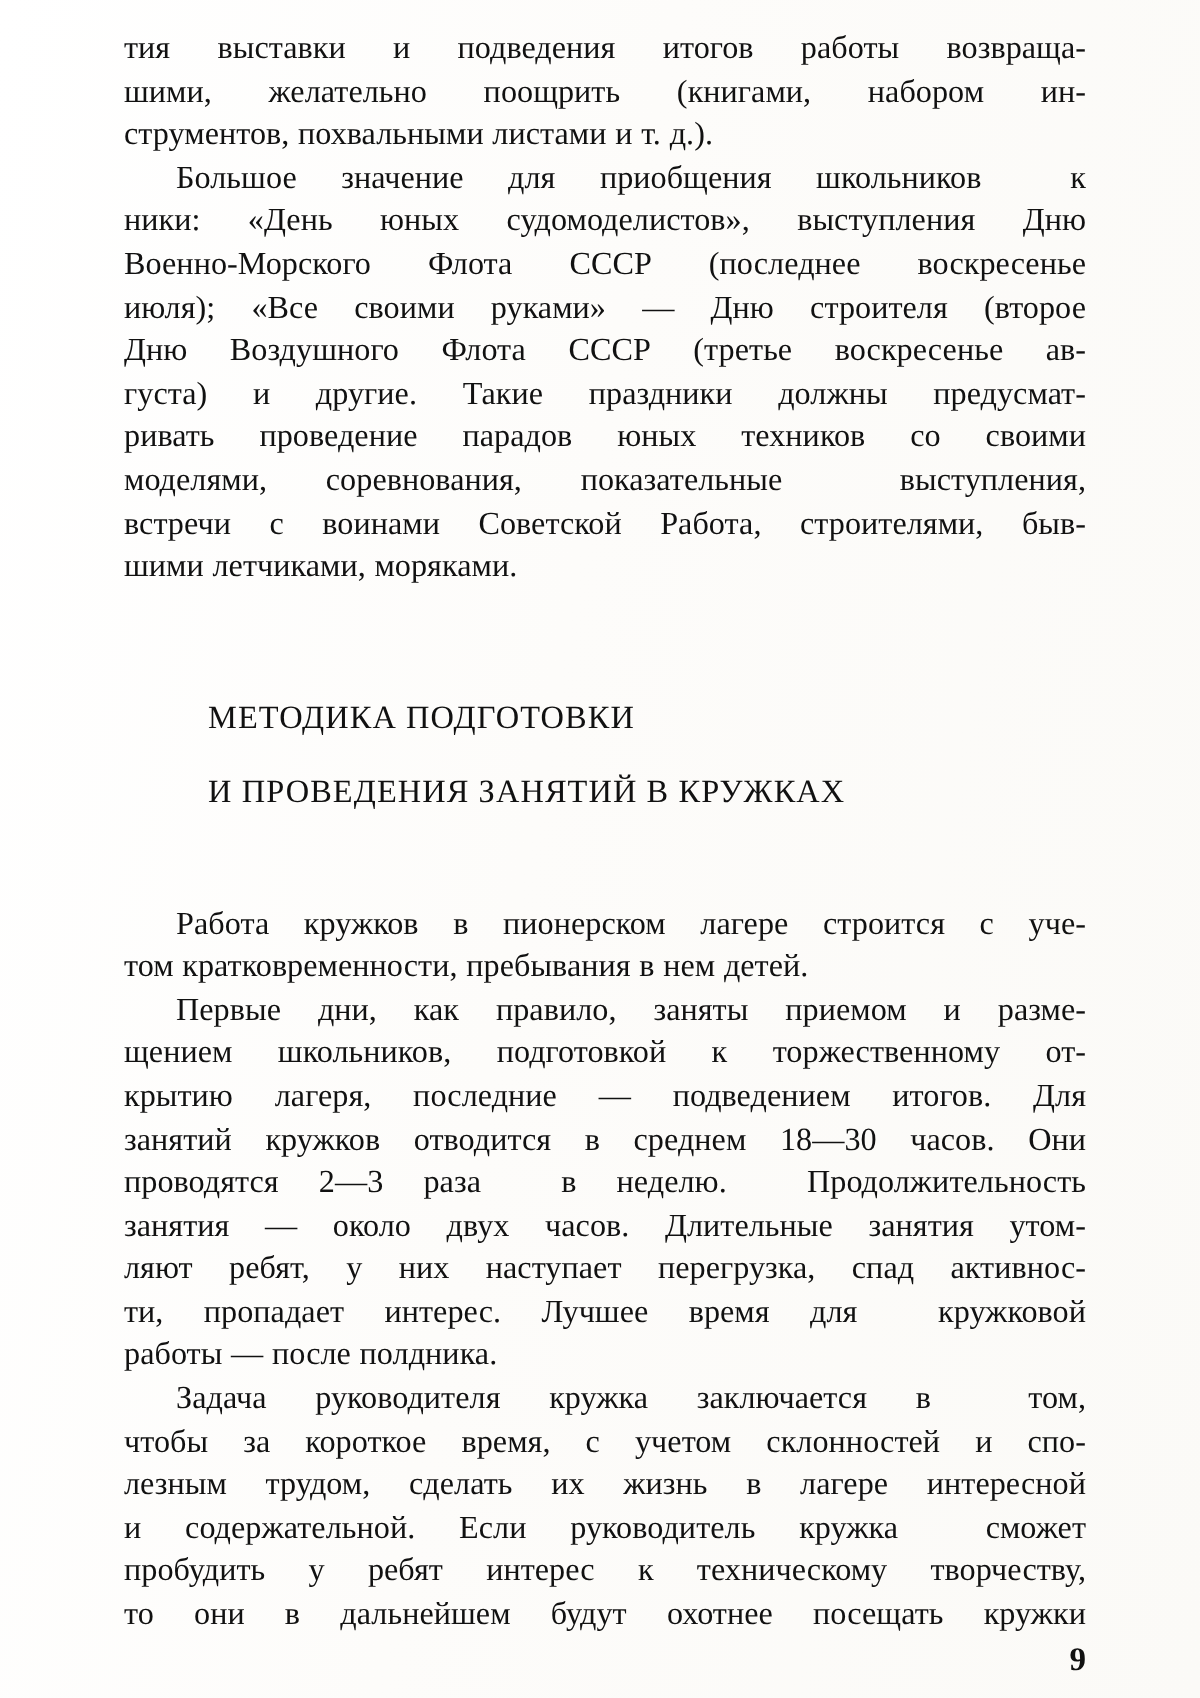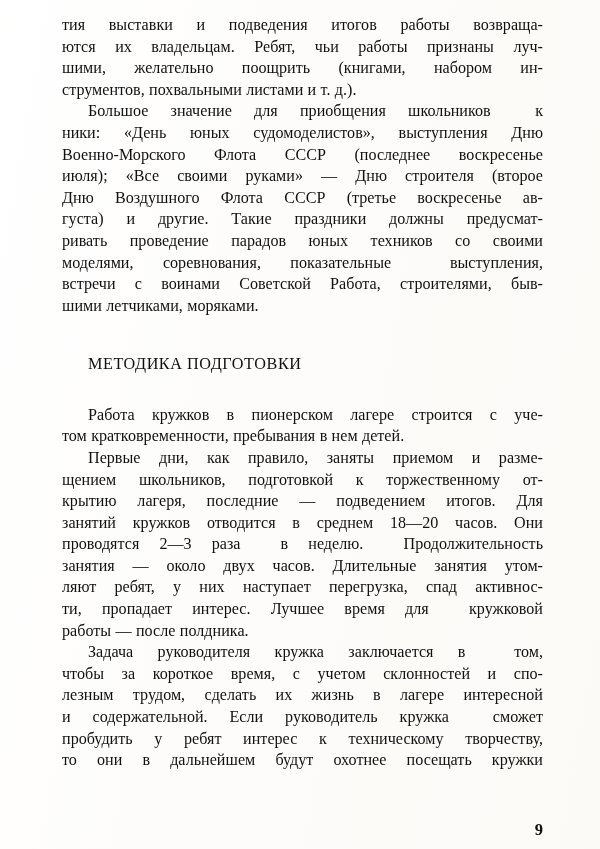--- a/index.html
+++ b/index.html
@@ -65,21 +65,21 @@
   }
   .ln.last {
     text-align: right;
     text-align-last: left;
   }
   .ln.indent {
     text-indent: 26px;
   }
 
   .heading {
-    margin: 0;
+    margin: 16px;
     padding: 0;
     font-size: 16.2px;
     line-height: 21.4px;
     font-weight: normal;
     letter-spacing: 0.55px;
     white-space: pre;
   }
 
   .gap-before-heading { height: 38px; }
   .gap-after-heading  { height: 28px; }
@@ -96,21 +96,20 @@
 </style>
 </head>
 <body>
 
 <div class="page">
 
   <div class="text-block">
 
     <p class="body preline">
       <span class="ln">тия выставки и подведения итогов работы возвраща-</span>
-      <span class="ln">ются их владельцам. Ребят, чьи работы признаны луч-</span>
       <span class="ln">шими, желательно поощрить (книгами, набором ин-</span>
       <span class="ln last">струментов, похвальными листами и т. д.).</span>
     </p>
 
     <p class="body preline">
       <span class="ln indent">Большое значение для приобщения школьников  к</span>
       <span class="ln">ники: «День юных судомоделистов», выступления Дню</span>
       <span class="ln">Военно-Морского Флота СССР (последнее воскресенье</span>
       <span class="ln">июля); «Все своими руками» — Дню строителя (второе</span>
       <span class="ln">Дню Воздушного Флота СССР (третье воскресенье ав-</span>
@@ -118,34 +117,35 @@
       <span class="ln">ривать проведение парадов юных техников со своими</span>
       <span class="ln">моделями, соревнования, показательные  выступления,</span>
       <span class="ln">встречи с воинами Советской Работа, строителями, быв-</span>
       <span class="ln last">шими летчиками, моряками.</span>
     </p>
 
     <div class="gap-before-heading"></div>
 
     <div style="padding-left:26px;">
       <div class="heading">МЕТОДИКА ПОДГОТОВКИ</div>
+      <div class="heading">И ПРОВЕДЕНИЯ ЗАНЯТИЙ В КРУЖКАХ</div>
     </div>
 
     <div class="gap-after-heading"></div>
 
     <p class="body preline">
       <span class="ln indent">Работа кружков в пионерском лагере строится с уче-</span>
       <span class="ln last">том кратковременности, пребывания в нем детей.</span>
     </p>
 
     <p class="body preline">
       <span class="ln indent">Первые дни, как правило, заняты приемом и разме-</span>
       <span class="ln">щением школьников, подготовкой к торжественному от-</span>
       <span class="ln">крытию лагеря, последние — подведением итогов. Для</span>
-      <span class="ln">занятий кружков отводится в среднем 18—20 часов. Они</span>
+      <span class="ln">занятий кружков отводится в среднем 18—30 часов. Они</span>
       <span class="ln">проводятся 2—3 раза  в неделю.  Продолжительность</span>
       <span class="ln">занятия — около двух часов. Длительные занятия утом-</span>
       <span class="ln">ляют ребят, у них наступает перегрузка, спад активнос-</span>
       <span class="ln">ти, пропадает интерес. Лучшее время для  кружковой</span>
       <span class="ln last">работы — после полдника.</span>
     </p>
 
     <p class="body preline">
       <span class="ln indent">Задача руководителя кружка заключается в  том,</span>
       <span class="ln">чтобы за короткое время, с учетом склонностей и спо-</span>

